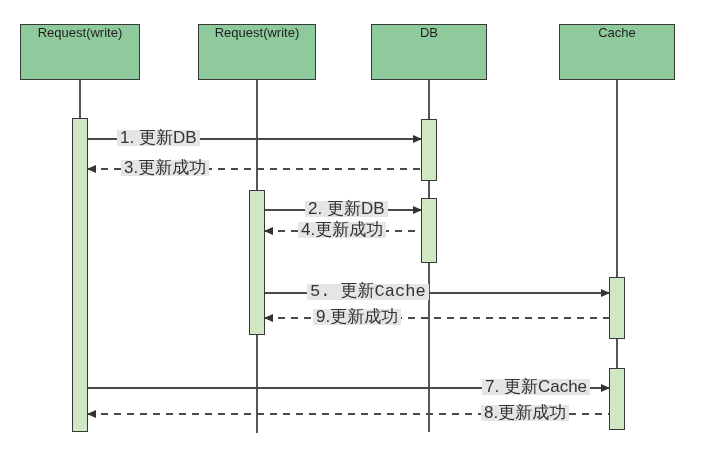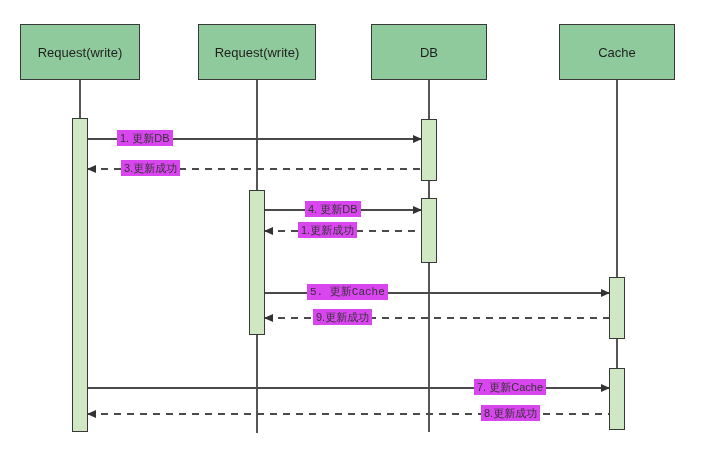--- a/index.html
+++ b/index.html
@@ -3,21 +3,21 @@
 <meta charset="utf-8">
 <style>
   html,body{margin:0;padding:0;background:#ffffff;}
   body{font-family:"Liberation Sans","DejaVu Sans",sans-serif;}
   .canvas{position:relative;width:704px;height:467px;background:#ffffff;overflow:hidden;}
 
   
   .head{
     position:absolute;top:24px;height:56px;box-sizing:border-box;
     background:#8fca9c;border:1.5px solid #383838;
-    display:flex;align-items:center;justify-content:center;
+    display:flex;align-items:flex-start;justify-content:center;
     font-size:13px;color:#1f1f1f;
   }
 
   
   .lifeline{position:absolute;top:80px;width:2px;background:#565656;}
 
   
   .act{
     position:absolute;width:16px;box-sizing:border-box;
     background:#cfe7c2;border:1.6px solid #383838;
@@ -27,21 +27,21 @@
   .msg{position:absolute;height:0;}
   .mline{position:absolute;left:0;right:0;top:0;height:1.5px;}
   .mline.solid{background:#4a4a4a;}
   .mline.dashed{background:repeating-linear-gradient(90deg,#4a4a4a 0 7px,transparent 7px 13px);}
   .arr-r{position:absolute;right:-1px;top:-3.5px;width:0;height:0;
     border-left:9px solid #333333;border-top:4px solid transparent;border-bottom:4px solid transparent;}
   .arr-l{position:absolute;left:-1px;top:-3.5px;width:0;height:0;
     border-right:9px solid #333333;border-top:4px solid transparent;border-bottom:4px solid transparent;}
   .mlabel{
     position:absolute;top:-8px;line-height:16px;white-space:nowrap;
-    background:#d946ef;padding:0 3px;font-size:11px;color:#333333;
+    background:#e5e5e5;padding:0 3px;font-size:17px;color:#333333;
   }
 </style>
 </head>
 <body>
 
 <div class="canvas">
 
   <div class="head" style="left:20px;width:120px;">
     <span>Request(write)</span>
   </div>
@@ -75,45 +75,45 @@
 
   <div class="msg" style="left:88px;top:168px;width:333px;">
     <div class="mline dashed"></div>
     <div class="arr-l"></div>
     <span class="mlabel" style="left:33px;">3.更新成功</span>
   </div>
 
   <div class="msg" style="left:265px;top:209px;width:156px;">
     <div class="mline solid"></div>
     <div class="arr-r"></div>
-    <span class="mlabel" style="left:40px;">4. 更新DB</span>
+    <span class="mlabel" style="left:40px;">2. 更新DB</span>
   </div>
 
   <div class="msg" style="left:265px;top:230px;width:156px;">
     <div class="mline dashed"></div>
     <div class="arr-l"></div>
-    <span class="mlabel" style="left:33px;">1.更新成功</span>
+    <span class="mlabel" style="left:33px;">4.更新成功</span>
   </div>
 
   <div class="msg" style="left:265px;top:292px;width:344px;">
     <div class="mline solid"></div>
     <div class="arr-r"></div>
     <span class="mlabel" style="left:42px;font-family:Liberation Mono, monospace;">5. 更新Cache</span>
   </div>
 
   <div class="msg" style="left:265px;top:317px;width:344px;">
     <div class="mline dashed"></div>
     <div class="arr-l"></div>
     <span class="mlabel" style="left:48px;">9.更新成功</span>
   </div>
 
   <div class="msg" style="left:88px;top:387px;width:521px;">
     <div class="mline solid"></div>
     <div class="arr-r"></div>
-    <span class="mlabel" style="left:386px;">7. 更新Cache</span>
+    <span class="mlabel" style="left:394px;">7. 更新Cache</span>
   </div>
 
   <div class="msg" style="left:88px;top:413px;width:521px;">
     <div class="mline dashed"></div>
     <div class="arr-l"></div>
     <span class="mlabel" style="left:393px;text-align:right;">8.更新成功</span>
   </div>
 
 </div>
 

